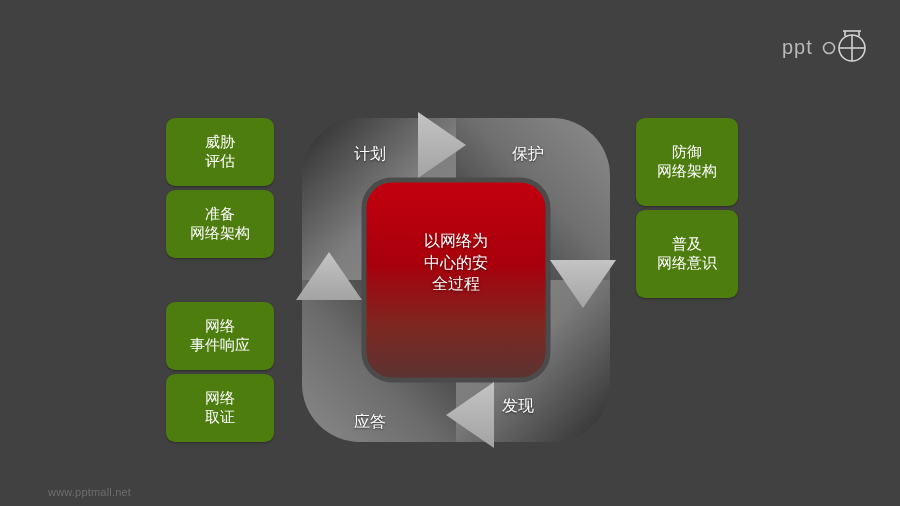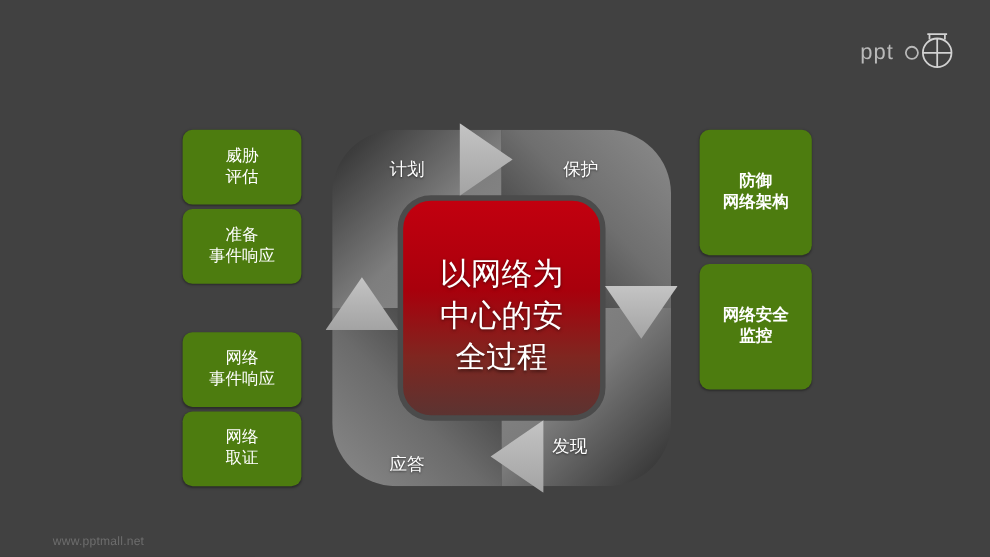--- a/index.html
+++ b/index.html
@@ -63,21 +63,21 @@
     padding: 4px 6px;
   }
   .pill span { display: block; white-space: pre-line; }
 
   
   #left-col .pill { height: 68px; }
   #left-col .gap-sm { height: 4px; }
   #left-col .gap-lg { height: 44px; }
 
   
-  #right-col .pill { height: 114px; font-weight: bold; }
+  #right-col .pill { height: 88px; }
   #right-col .gap { height: 4px; }
 
   
   #cycle {
     position: absolute;
     left: 296px;
     top: 112px;
     width: 320px;
     height: 336px;
   }
@@ -95,21 +95,21 @@
   #label-respond { left: 58px;  top: 300px; }
   #label-detect  { left: 206px; top: 284px; }
 
   #center-text {
     position: absolute;
     left: 62px;
     top: 118px;
     width: 196px;
     text-align: center;
     color: #ffffff;
-    font-size: 28px;
+    font-size: 16px;
     line-height: 1.35;
     text-shadow: 0 1px 3px rgba(0,0,0,0.55);
     white-space: pre-line;
     user-select: none;
   }
 </style>
 </head>
 <body>
 
 <div id="slide">
@@ -128,45 +128,45 @@
   </div>
 
   <div id="left-col" class="side-col">
     <div class="pill">
       <span>威胁
 评估</span>
     </div>
     <div class="gap-sm"></div>
     <div class="pill">
       <span>准备
-事件响应</span>
+网络架构</span>
     </div>
     <div class="gap-lg"></div>
     <div class="pill">
       <span>网络
 事件响应</span>
     </div>
     <div class="gap-sm"></div>
     <div class="pill">
       <span>网络
 取证</span>
     </div>
   </div>
 
   <div id="right-col" class="side-col">
     <div class="pill">
       <span>防御
 网络架构</span>
     </div>
     <div class="gap"></div>
+    <div class="pill">
+      <span>普及
+网络意识</span>
+    </div>
     <div class="gap"></div>
-    <div class="pill">
-      <span>网络安全
-监控</span>
-    </div>
   </div>
 
   <div id="cycle">
     <svg width="320" height="336" viewBox="0 0 320 336">
       <defs>
 
         <linearGradient id="gq-tl" x1="0" y1="0" x2="1" y2="1">
           <stop offset="0" stop-color="#2b2b2b"></stop>
           <stop offset="0.55" stop-color="#7e7e7e"></stop>
           <stop offset="1" stop-color="#8c8c8c"></stop>

